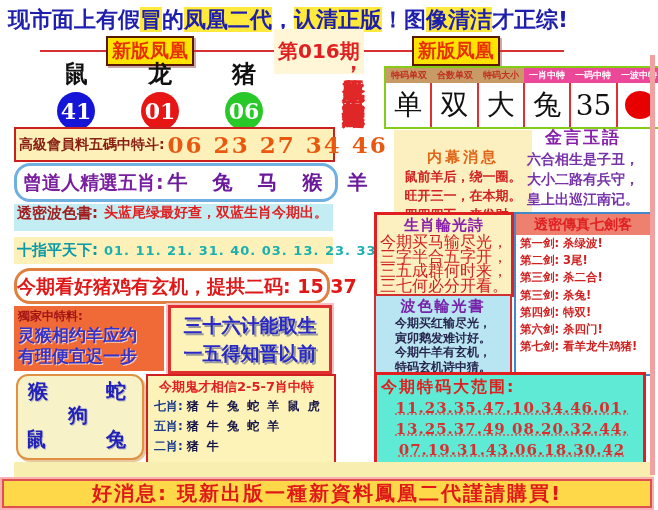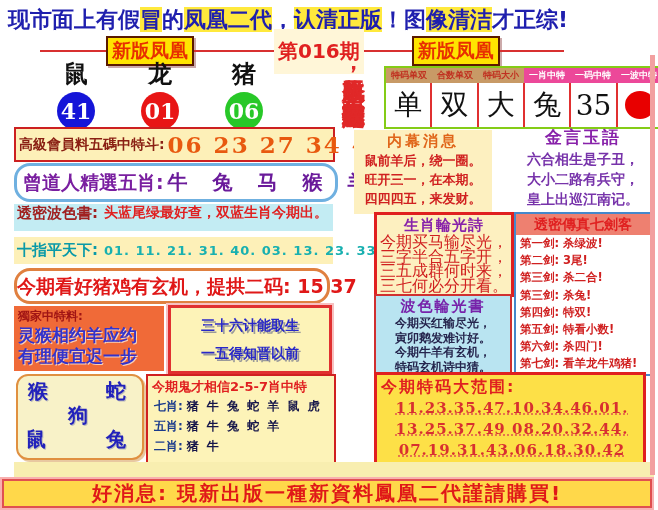--- a/index.html
+++ b/index.html
@@ -78,31 +78,31 @@
 
   .animal-box{left:16px;top:374px;width:124px;height:82px;border:2px solid #e09040;border-radius:12px;
               background:#f8f2c8;box-shadow:2px 2px 0 #e8c8a0;}
   .animal-box span{position:absolute;font-size:20px;font-weight:bold;color:#2222bb;text-shadow:1px 1px 0 #bbb;}
   .an0{left:10px;top:2px;} .an1{left:88px;top:2px;} .an2{left:50px;top:26px;}
   .an3{left:8px;top:50px;} .an4{left:88px;top:50px;}
 
   
   .verse-box{left:168px;top:305px;width:158px;height:60px;border:3px solid #e03030;background:#fdf3b8;
              box-shadow:0 0 0 2px #f8c0c0;text-align:center;padding-top:3px;}
-  .verse-box .ln{color:#2828c8;font-weight:bold;font-size:14px;line-height:28px;
+  .verse-box .ln{color:#2828c8;font-weight:bold;font-size:19px;line-height:28px;
                  text-shadow:2px 2px 0 #9a9a9a;white-space:nowrap;}
 
   .xiao-box{left:146px;top:374px;width:186px;height:84px;border:2px solid #d02020;background:#fdf3b8;padding-top:2px;}
-  .xiao-box .ttl{color:#e02020;font-weight:bold;font-size:13px;padding-left:4px;white-space:nowrap;}
+  .xiao-box .ttl{color:#e02020;font-weight:bold;font-size:13px;padding-left:11px;white-space:nowrap;}
   .xiao-box .row{padding-left:6px;font-size:12px;line-height:20px;white-space:nowrap;}
   .xiao-box .row .lbl{color:#1a3a8c;font-weight:bold;}
   .xiao-box .row .val{color:#15154a;font-weight:bold;letter-spacing:2px;}
 
   
-  .inside-news{left:354px;top:130px;width:138px;height:82px;background:#fdf0c0;text-align:center;padding-top:2px;}
+  .inside-news{left:394px;top:130px;width:138px;height:82px;background:#fdf0c0;text-align:center;padding-top:18px;}
   .inside-news .ttl{color:#e0661a;font-weight:bold;font-size:15px;letter-spacing:3px;}
   .inside-news .ln{color:#d02020;font-weight:bold;font-size:13px;line-height:19px;white-space:nowrap;}
 
   .zodiac-poem{left:374px;top:212px;width:134px;height:78px;border:3px solid #e02020;background:#fdf0c0;
                text-align:center;padding-top:1px;}
   .zodiac-poem .ttl{color:#8822aa;font-weight:bold;font-size:15px;letter-spacing:1px;}
   .zodiac-poem .ln{color:#d02020;font-weight:normal;font-size:16px;line-height:14.5px;white-space:nowrap;}
 
   .wave-poem{left:374px;top:294px;width:134px;height:78px;border:2px solid #d03030;background:#b9e4f1;
              text-align:center;padding-top:1px;}
@@ -112,21 +112,21 @@
   .golden-words{left:516px;top:126px;width:134px;height:86px;text-align:center;}
   .golden-words .ttl{color:#8822aa;font-weight:bold;font-size:17px;letter-spacing:2px;}
   .golden-words .ln{color:#7733aa;font-weight:bold;font-size:14px;line-height:20px;white-space:nowrap;}
 
   .seven-swords{left:514px;top:212px;width:134px;height:160px;border:2px solid #4488cc;background:#fff;}
   .seven-swords .ttl{background:#ee8070;color:#e02020;font-weight:bold;font-size:14px;height:21px;
                      line-height:21px;text-align:center;white-space:nowrap;}
   .seven-swords .item{color:#d02020;font-weight:bold;font-size:11.5px;line-height:17.2px;
                       padding-left:4px;white-space:nowrap;}
 
-  .big-range{left:374px;top:372px;width:262px;height:86px;border:3px solid #e02020;background:#fde047;padding:2px 0 0 4px;}
+  .big-range{left:374px;top:372px;width:262px;height:86px;border:3px solid #e02020;background:#5eead4;padding:2px 0 0 4px;}
   .big-range .ttl{color:#e02020;font-weight:bold;font-size:16px;letter-spacing:2px;}
   .big-range .ln{color:#d83030;font-weight:bold;font-size:15px;line-height:21px;letter-spacing:1px;
                  font-family:"DejaVu Serif",serif;text-decoration:underline dotted #e05050;white-space:nowrap;text-align:center;}
 
   .yellow-band{left:14px;top:462px;width:640px;height:18px;background:#f8eeb0;}
   .right-edge{left:650px;top:55px;width:5px;height:420px;background:#f2a0a0;}
 
   .bottom-banner{left:2px;top:479px;width:646px;height:25px;background:#ffd84a;border:2px solid #e05050;
                  box-shadow:0 0 0 2px #f8b0b0;color:#e01818;font-weight:bold;font-size:20px;
                  text-align:center;line-height:25px;letter-spacing:2px;white-space:nowrap;}
@@ -273,21 +273,20 @@
   <div class="ln">皇上出巡江南记。</div>
 </div>
 
 <div class="abs seven-swords">
   <div class="ttl">透密傳真七劍客</div>
   <div class="item">第一剑: 杀绿波!</div>
   <div class="item">第二剑: 3尾!</div>
   <div class="item">第三剑: 杀二合!</div>
   <div class="item">第三剑: 杀兔!</div>
   <div class="item">第四剑: 特双!</div>
-  <div class="item">第五剑: 特看小数!</div>
   <div class="item">第六剑: 杀四门!</div>
   <div class="item">第七剑: 看羊龙牛鸡猪!</div>
 </div>
 
 <div class="abs big-range">
   <div class="ttl">今期特码大范围:</div>
   <div class="ln">11.23.35.47.10.34.46.01.</div>
   <div class="ln">13.25.37.49 08.20.32.44.</div>
   <div class="ln">07.19.31.43.06.18.30.42</div>
 </div>

